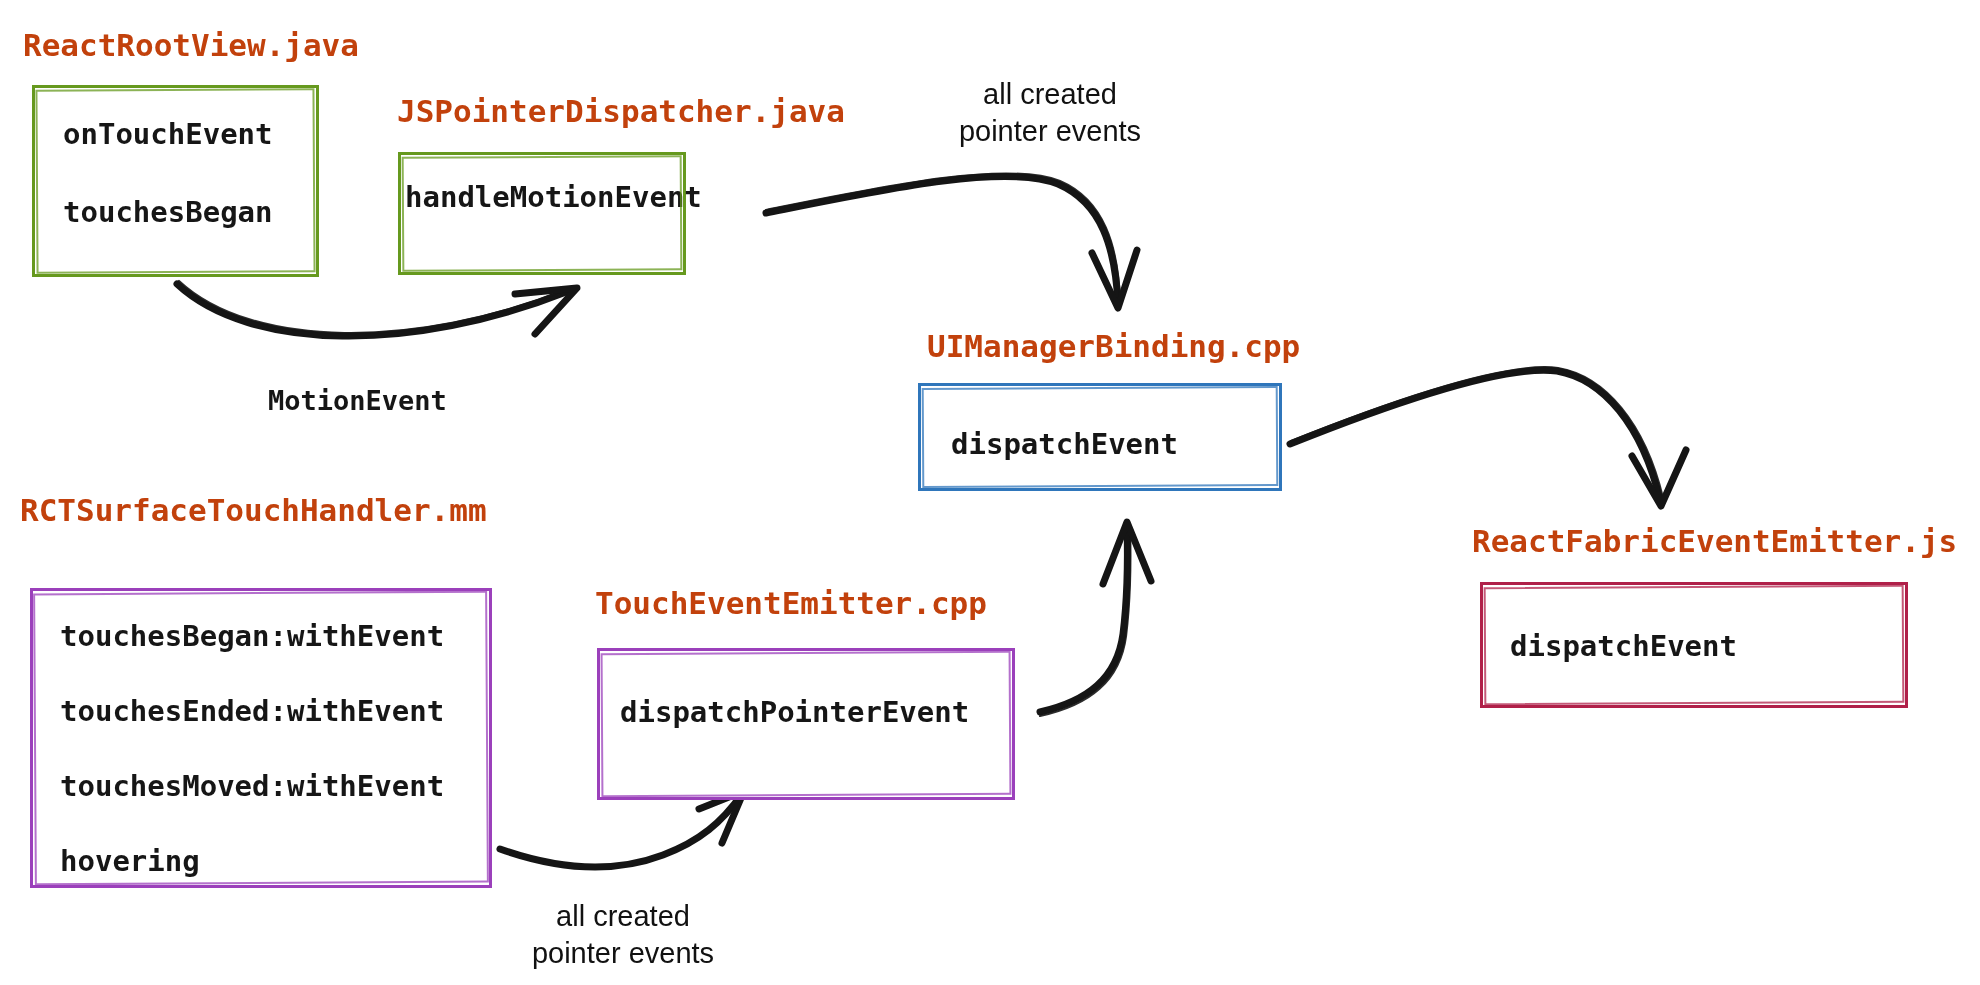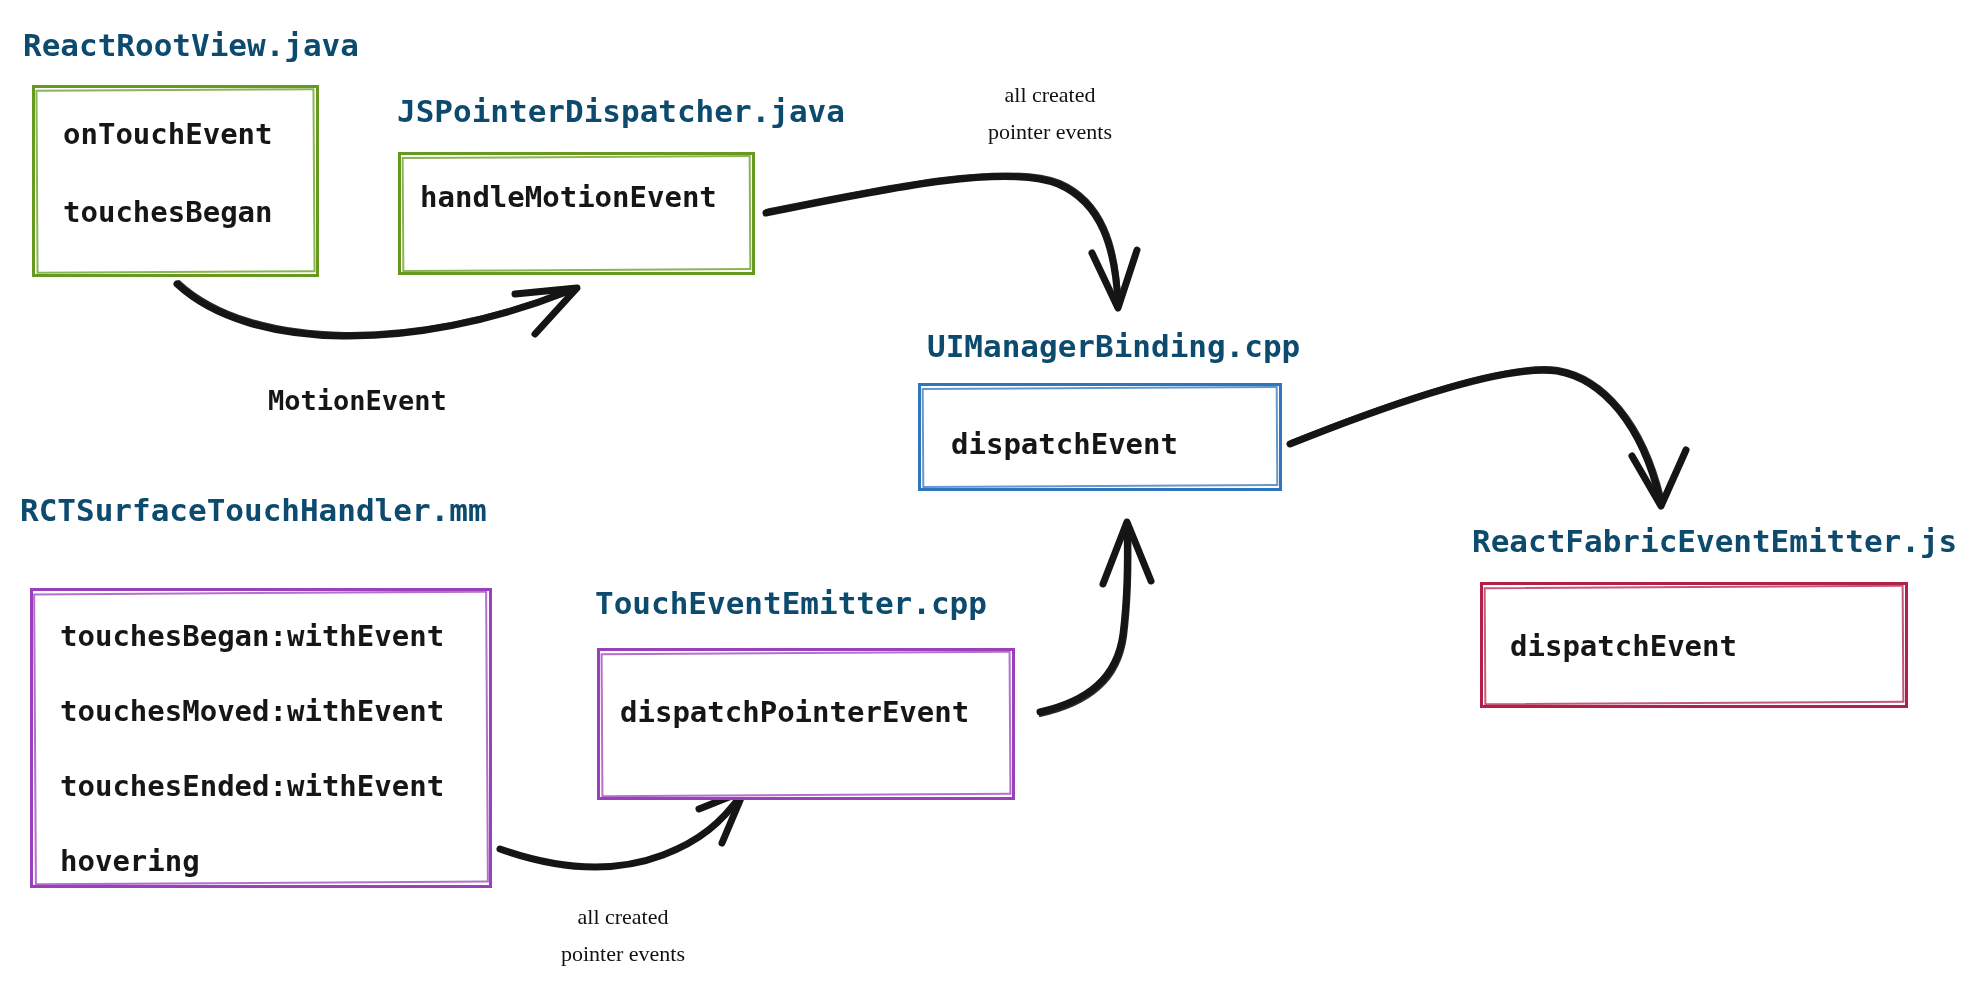--- a/index.html
+++ b/index.html
@@ -10,21 +10,21 @@
     font-family:"DejaVu Sans Mono", monospace;
     overflow:hidden;
   }
   
   .file-title{
     position:absolute;
     font-family:"DejaVu Sans Mono", monospace;
     font-weight:bold;
     font-size:31px;
     line-height:36px;
-    color:#0c4a6e;
+    color:#c2410c;
     white-space:nowrap;
   }
   
   .node-box{
     position:absolute;
     background:#ffffff;
     border:3px solid;
     box-sizing:border-box;
   }
   .node-box::after{            
@@ -46,22 +46,22 @@
     font-family:"DejaVu Sans Mono", monospace;
     font-weight:bold;
     font-size:29px;
     line-height:34px;
     color:#161616;
     white-space:nowrap;
   }
   
   .edge-label-sans{
     position:absolute;
-    font-family:Liberation Serif, serif;
-    font-size:22px;
+    font-family:Liberation Sans, sans-serif;
+    font-size:29px;
     line-height:37px;
     color:#111;
     text-align:center;
     width:300px;
     white-space:nowrap;
   }
   .edge-label-mono{
     position:absolute;
     font-family:"DejaVu Sans Mono", monospace;
     font-weight:bold;
@@ -73,21 +73,21 @@
   
   #title-react-root      {left:23px;  top:27px;}
   #title-jsdispatcher    {left:397px; top:93px;}
   #title-uimanager       {left:927px; top:328px;}
   #title-fabricemitter   {left:1472px;top:523px;}
   #title-rctsurface      {left:20px;  top:492px;}
   #title-touchemitter    {left:595px; top:585px;}
 
   #box-react-root   {left:32px;  top:85px;  width:287px; height:192px; padding:29px 12px 0 28px;}
   #box-react-root .method{margin-bottom:44px;}
-  #box-jsdispatcher {left:398px; top:152px; width:357px; height:123px; padding:25px 0 0 19px;}
+  #box-jsdispatcher {left:398px; top:152px; width:288px; height:123px; padding:25px 0 0 4px;}
   #box-uimanager    {left:918px; top:383px; width:364px; height:108px; padding:41px 0 0 30px;}
   #box-fabricemitter{left:1480px;top:582px; width:428px; height:126px; padding:44px 0 0 27px;}
   #box-rctsurface   {left:30px;  top:588px; width:462px; height:300px; padding:28px 0 0 27px;}
   #box-rctsurface .method{margin-bottom:41px;}
   #box-touchemitter {left:597px; top:648px; width:418px; height:152px; padding:44px 0 0 20px;}
 
   #label-motionevent      {left:268px; top:383px;}
   #label-pointer-android  {left:900px; top:76px;}
   #label-send-jsi         {left:1420px;top:268px;}
   #label-pointer-ios      {left:473px; top:898px;}
@@ -140,22 +140,22 @@
   </div>
 
   <div class="file-title" id="title-fabricemitter">ReactFabricEventEmitter.js</div>
   <div class="node-box crimson" id="box-fabricemitter">
     <div class="method">dispatchEvent</div>
   </div>
 
   <div class="file-title" id="title-rctsurface">RCTSurfaceTouchHandler.mm</div>
   <div class="node-box purple" id="box-rctsurface">
     <div class="method">touchesBegan:withEvent</div>
+    <div class="method">touchesEnded:withEvent</div>
     <div class="method">touchesMoved:withEvent</div>
-    <div class="method">touchesEnded:withEvent</div>
     <div class="method">hovering</div>
   </div>
 
   <div class="file-title" id="title-touchemitter">TouchEventEmitter.cpp</div>
   <div class="node-box purple" id="box-touchemitter">
     <div class="method">dispatchPointerEvent</div>
   </div>
 
   <div class="edge-label-mono" id="label-motionevent">MotionEvent</div>
 

